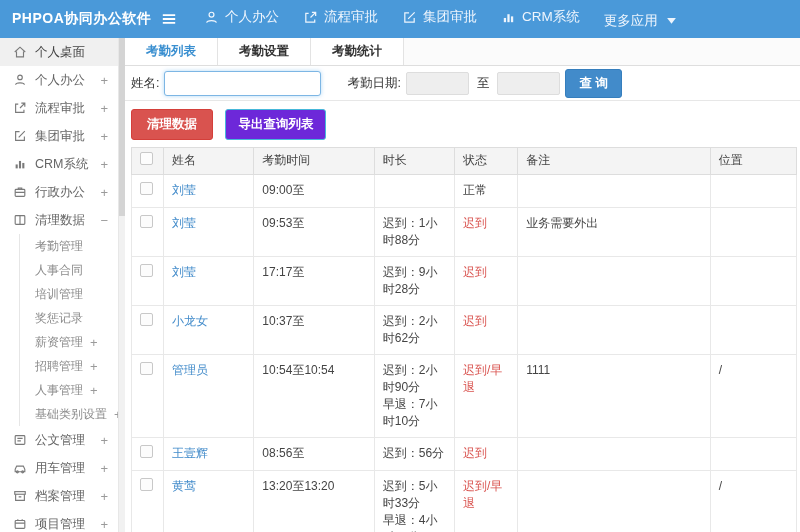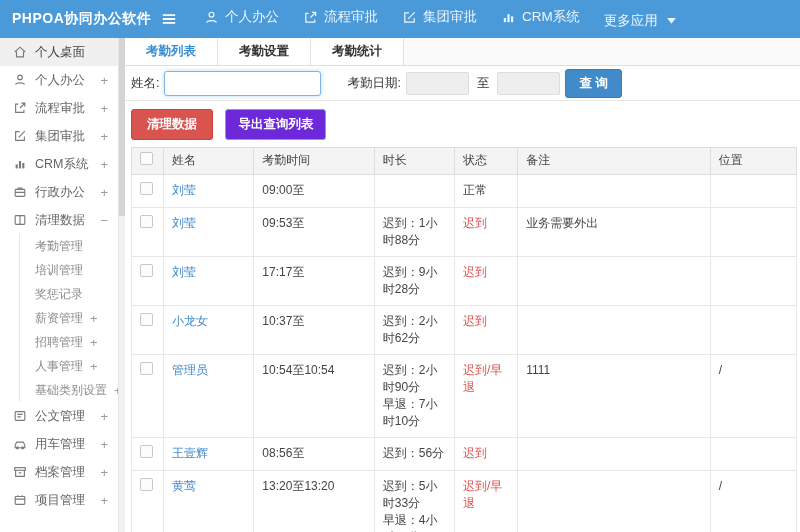--- a/index.html
+++ b/index.html
@@ -184,20 +184,23 @@
             <svg viewBox="0 0 16 16" fill="none" stroke="currentColor" stroke-width="1.3">
               <rect x="2.5" y="3" width="11" height="10" rx="1"></rect>
               <path d="M8 3v10"></path>
             </svg>
           </span>
           <span>清理数据</span>
           <span class="expand">−</span>
         </div>
         <div class="side-item sub">
           <span>考勤管理</span>
+        </div>
+        <div class="side-item sub">
+          <span>人事合同</span>
         </div>
         <div class="side-item sub">
           <span>培训管理</span>
         </div>
         <div class="side-item sub">
           <span>奖惩记录</span>
         </div>
         <div class="side-item sub">
           <span>薪资管理</span>
           <span class="expand">+</span>

